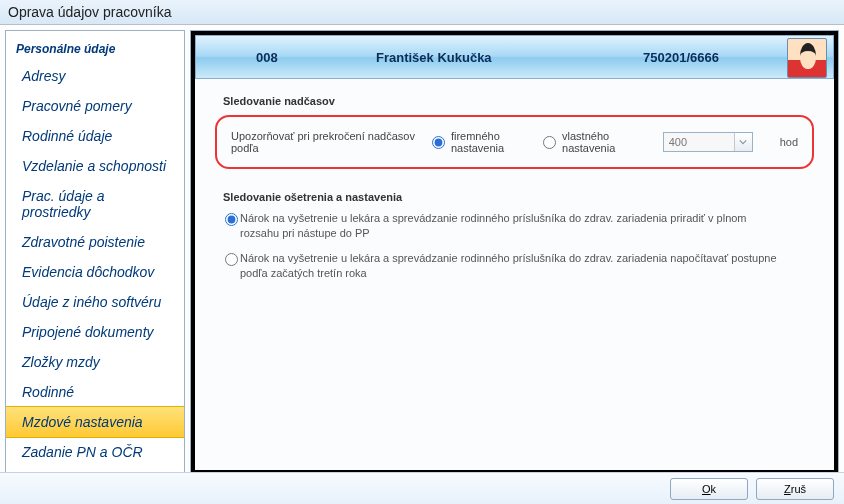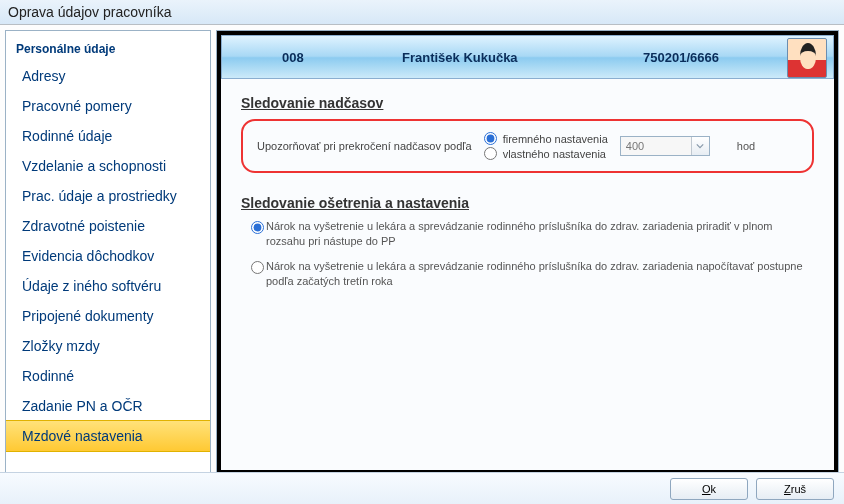--- a/index.html
+++ b/index.html
@@ -18,25 +18,26 @@
     padding: 4px 8px;
     font-size: 14px;
     border-bottom: 1px solid #b8bec4;
     color: #222;
   }
   .main {
     display: flex;
     height: 455px;
   }
   .sidebar {
-    width: 206px;
+    width: 180px;
     margin: 5px 5px 5px 5px;
     border: 1px solid #9bb2c6;
     background: #fff;
     padding: 6px 0;
+    font-style: italic;
   }
   .side-head {
     font-weight: bold;
     color: #003a7a;
     font-size: 12px;
     padding: 5px 10px;
   }
   .side-item {
     color: #003a7a;
     font-size: 14px;
@@ -95,37 +96,36 @@
 
   .body-area {
     padding: 10px 20px;
     background: #fafcfe;
     height: calc(100% - 44px);
   }
 
   .group-title{
     font-weight: bold;
     color: #333;
-    font-size: 14px;
-    margin: 6px 0 8px 0;
-    text-decoration: underline;
+    font-size: 11px;
+    margin: 6px 0 8px 8px;
   }
 
   .red-frame {
     border: 2px solid #e33;
     border-radius: 14px;
     padding: 10px 14px;
     display: flex;
     align-items: center;
     gap: 12px;
     margin-bottom: 22px;
     height: 54px;
   }
   .red-frame .lbl { color: #444; }
-  .radio-col { display: flex; flex-direction: column; gap: 2px; color:#444;}
+  .radio-col { display: flex; gap: 2px; color:#444;}
   .radio-row { display:flex; align-items:center; gap:4px;}
   input[type=radio]{ margin:0 2px 0 0; accent-color:#2a6fd6;}
 
   .combo {
     display:inline-flex; align-items:stretch;
     border:1px solid #9bb2c6; height:20px; background:#f7f7f7;
   }
   .combo input{
     width:70px; border:none; padding:0 5px; font:inherit; color:#777; background:transparent;
   }
@@ -180,22 +180,22 @@
         <div class="side-item">Vzdelanie a schopnosti</div>
         <div class="side-item">Prac. údaje a prostriedky</div>
         <div class="side-item">Zdravotné poistenie</div>
         <div class="side-item">Evidencia dôchodkov</div>
         <div class="side-item">Údaje z iného softvéru</div>
         <div class="side-item">Pripojené dokumenty</div>
       </div>
     <div id="side2">
         <div class="side-item">Zložky mzdy</div>
         <div class="side-item">Rodinné</div>
+        <div class="side-item selected">Mzdové nastavenia</div>
         <div class="side-item">Zadanie PN a OČR</div>
-        <div class="side-item selected">Mzdové nastavenia</div>
       </div>
   </div>
 
   <div class="content">
     <div class="header-strip">
       <span class="code">008</span>
       <span class="name">František Kukučka</span>
       <span class="ident">750201/6666</span>
       <div class="avatar"></div>
     </div>

